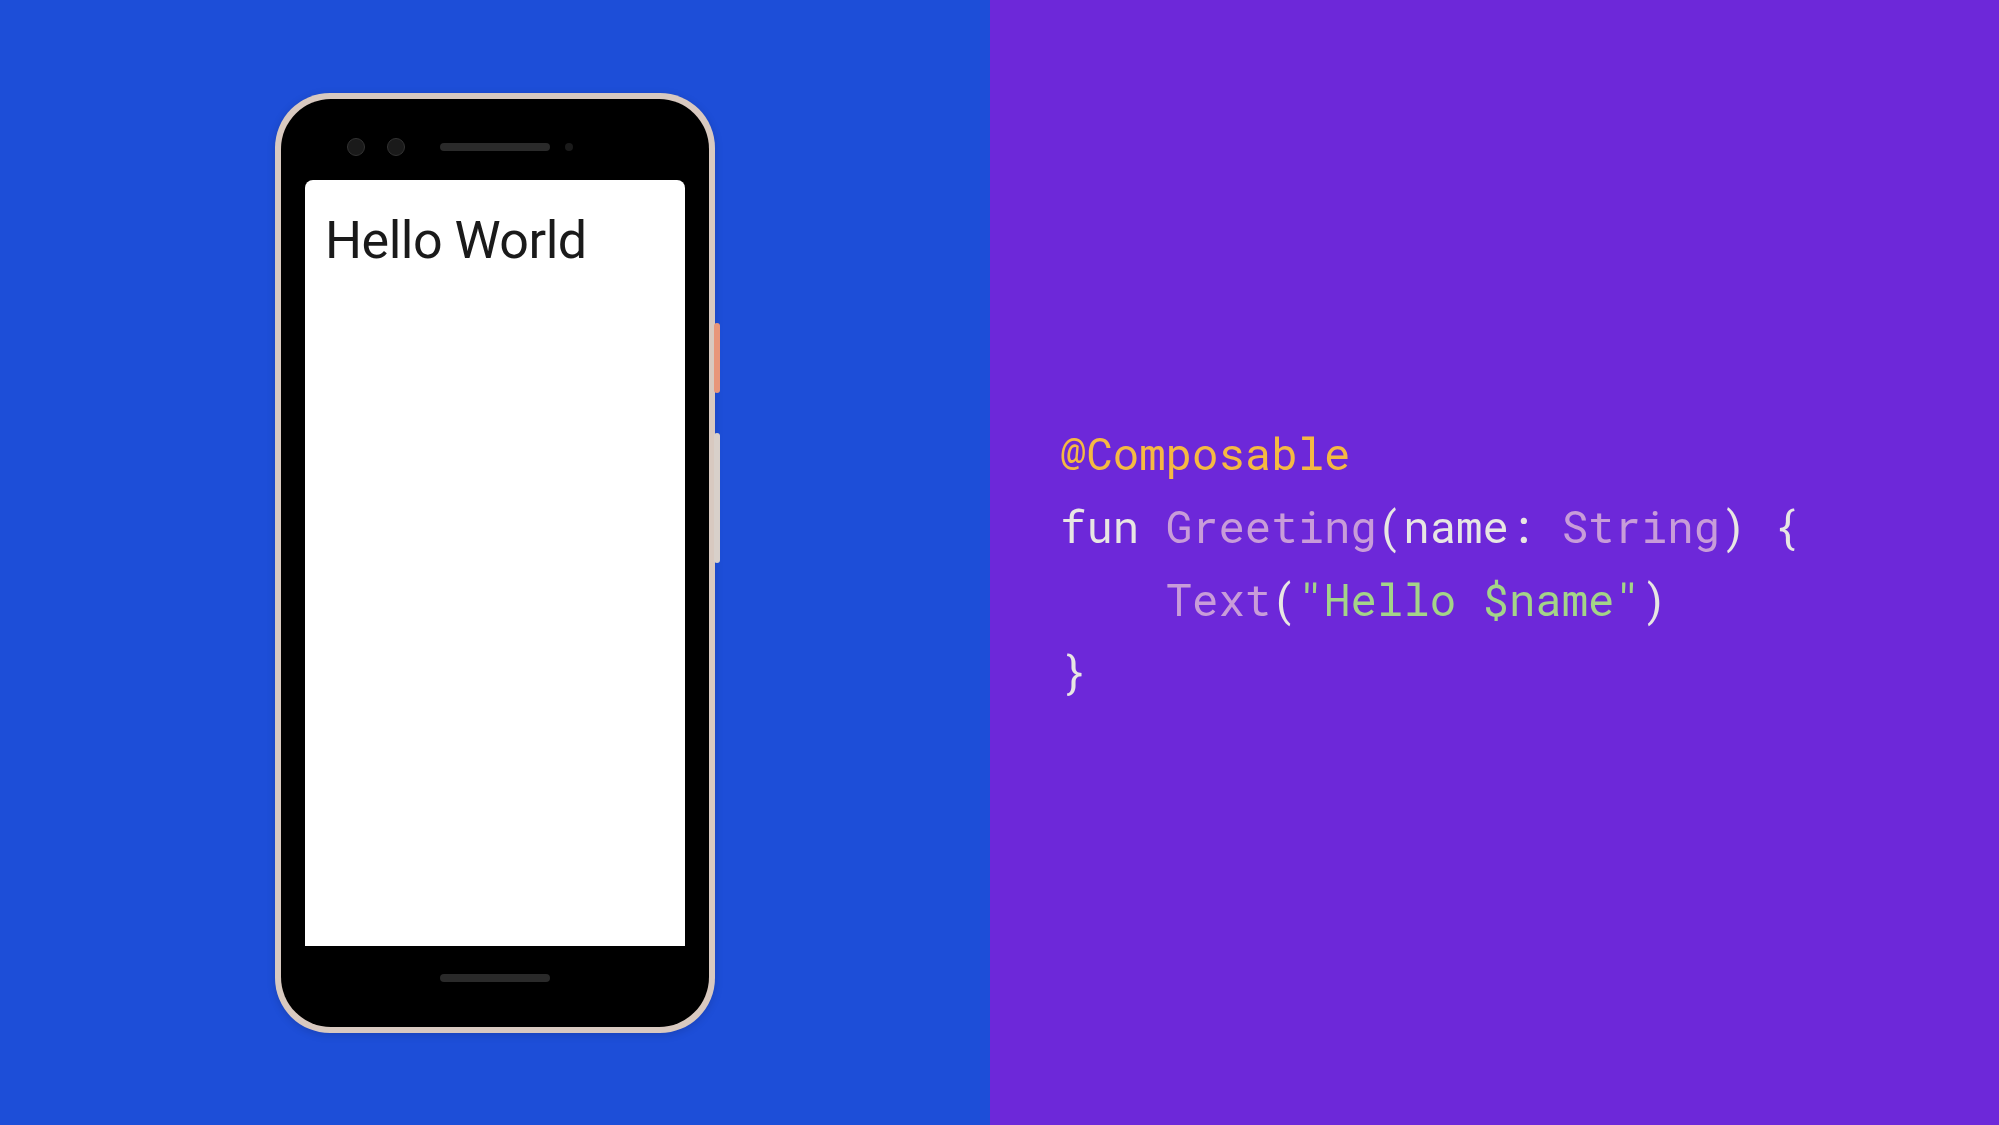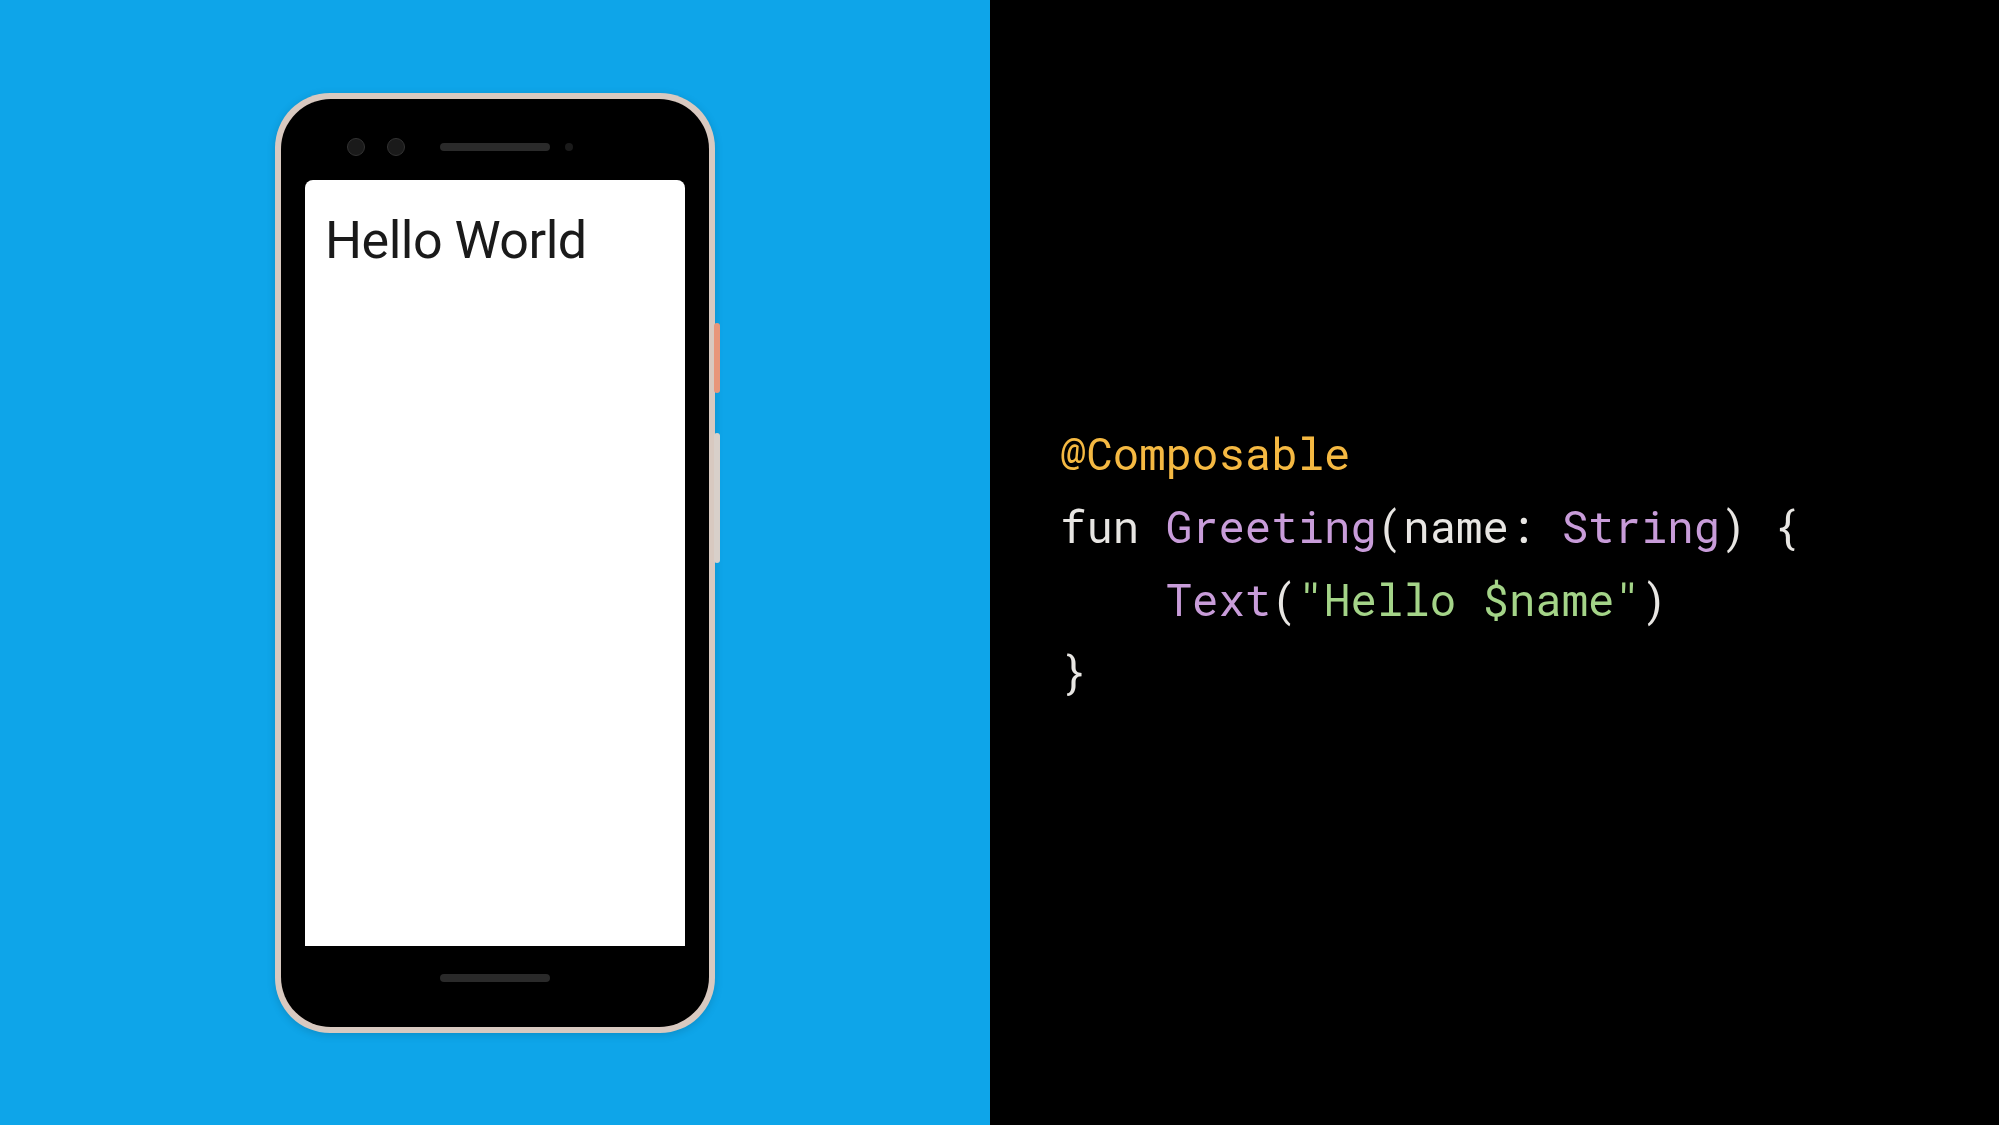--- a/index.html
+++ b/index.html
@@ -12,31 +12,31 @@
       width: 1999px;
       height: 1125px;
       display: flex;
       font-family: -apple-system, BlinkMacSystemFont, "Segoe UI", Roboto, sans-serif;
       overflow: hidden;
     }
     
     .left-panel {
       width: 990px;
       height: 100%;
-      background: #0ea5e9;
+      background: #1d4ed8;
       display: flex;
       align-items: center;
       justify-content: center;
       position: relative;
     }
     
     .right-panel {
       flex: 1;
       height: 100%;
-      background: #000000;
+      background: #6d28d9;
       display: flex;
       align-items: center;
       padding-left: 70px;
     }
     
     
     .phone-wrapper {
       position: relative;
       width: 440px;
       height: 940px;

